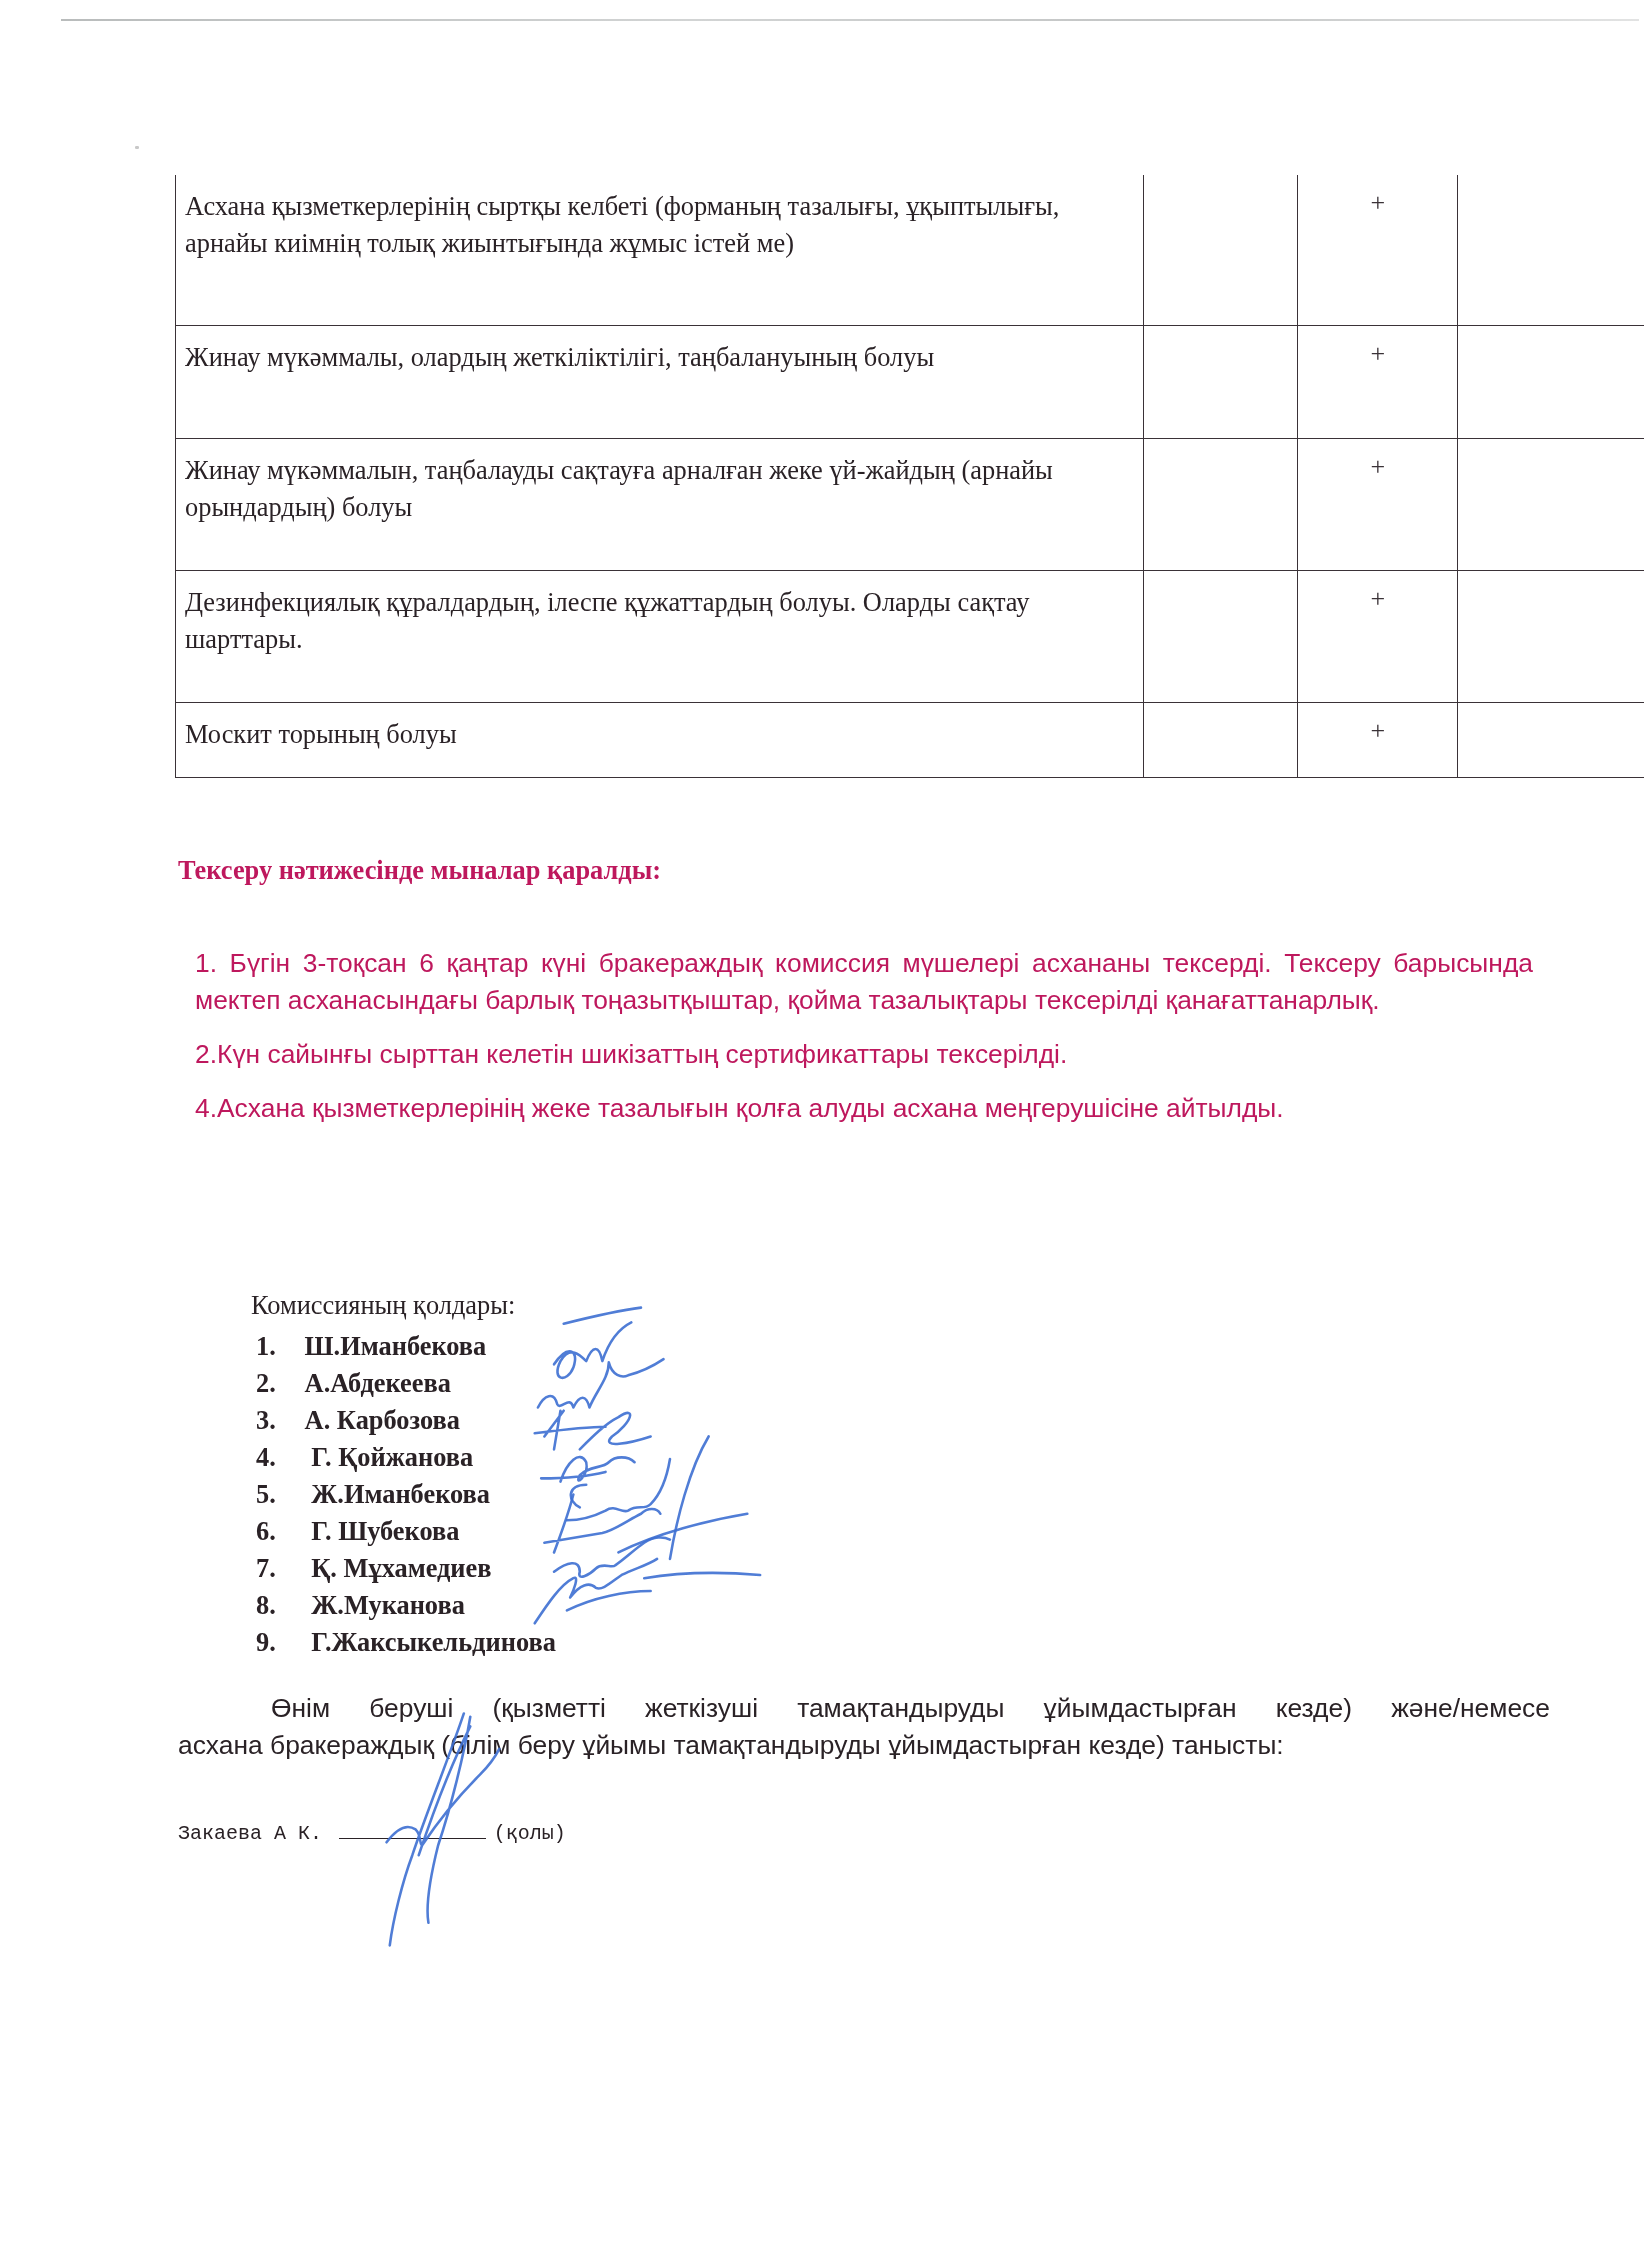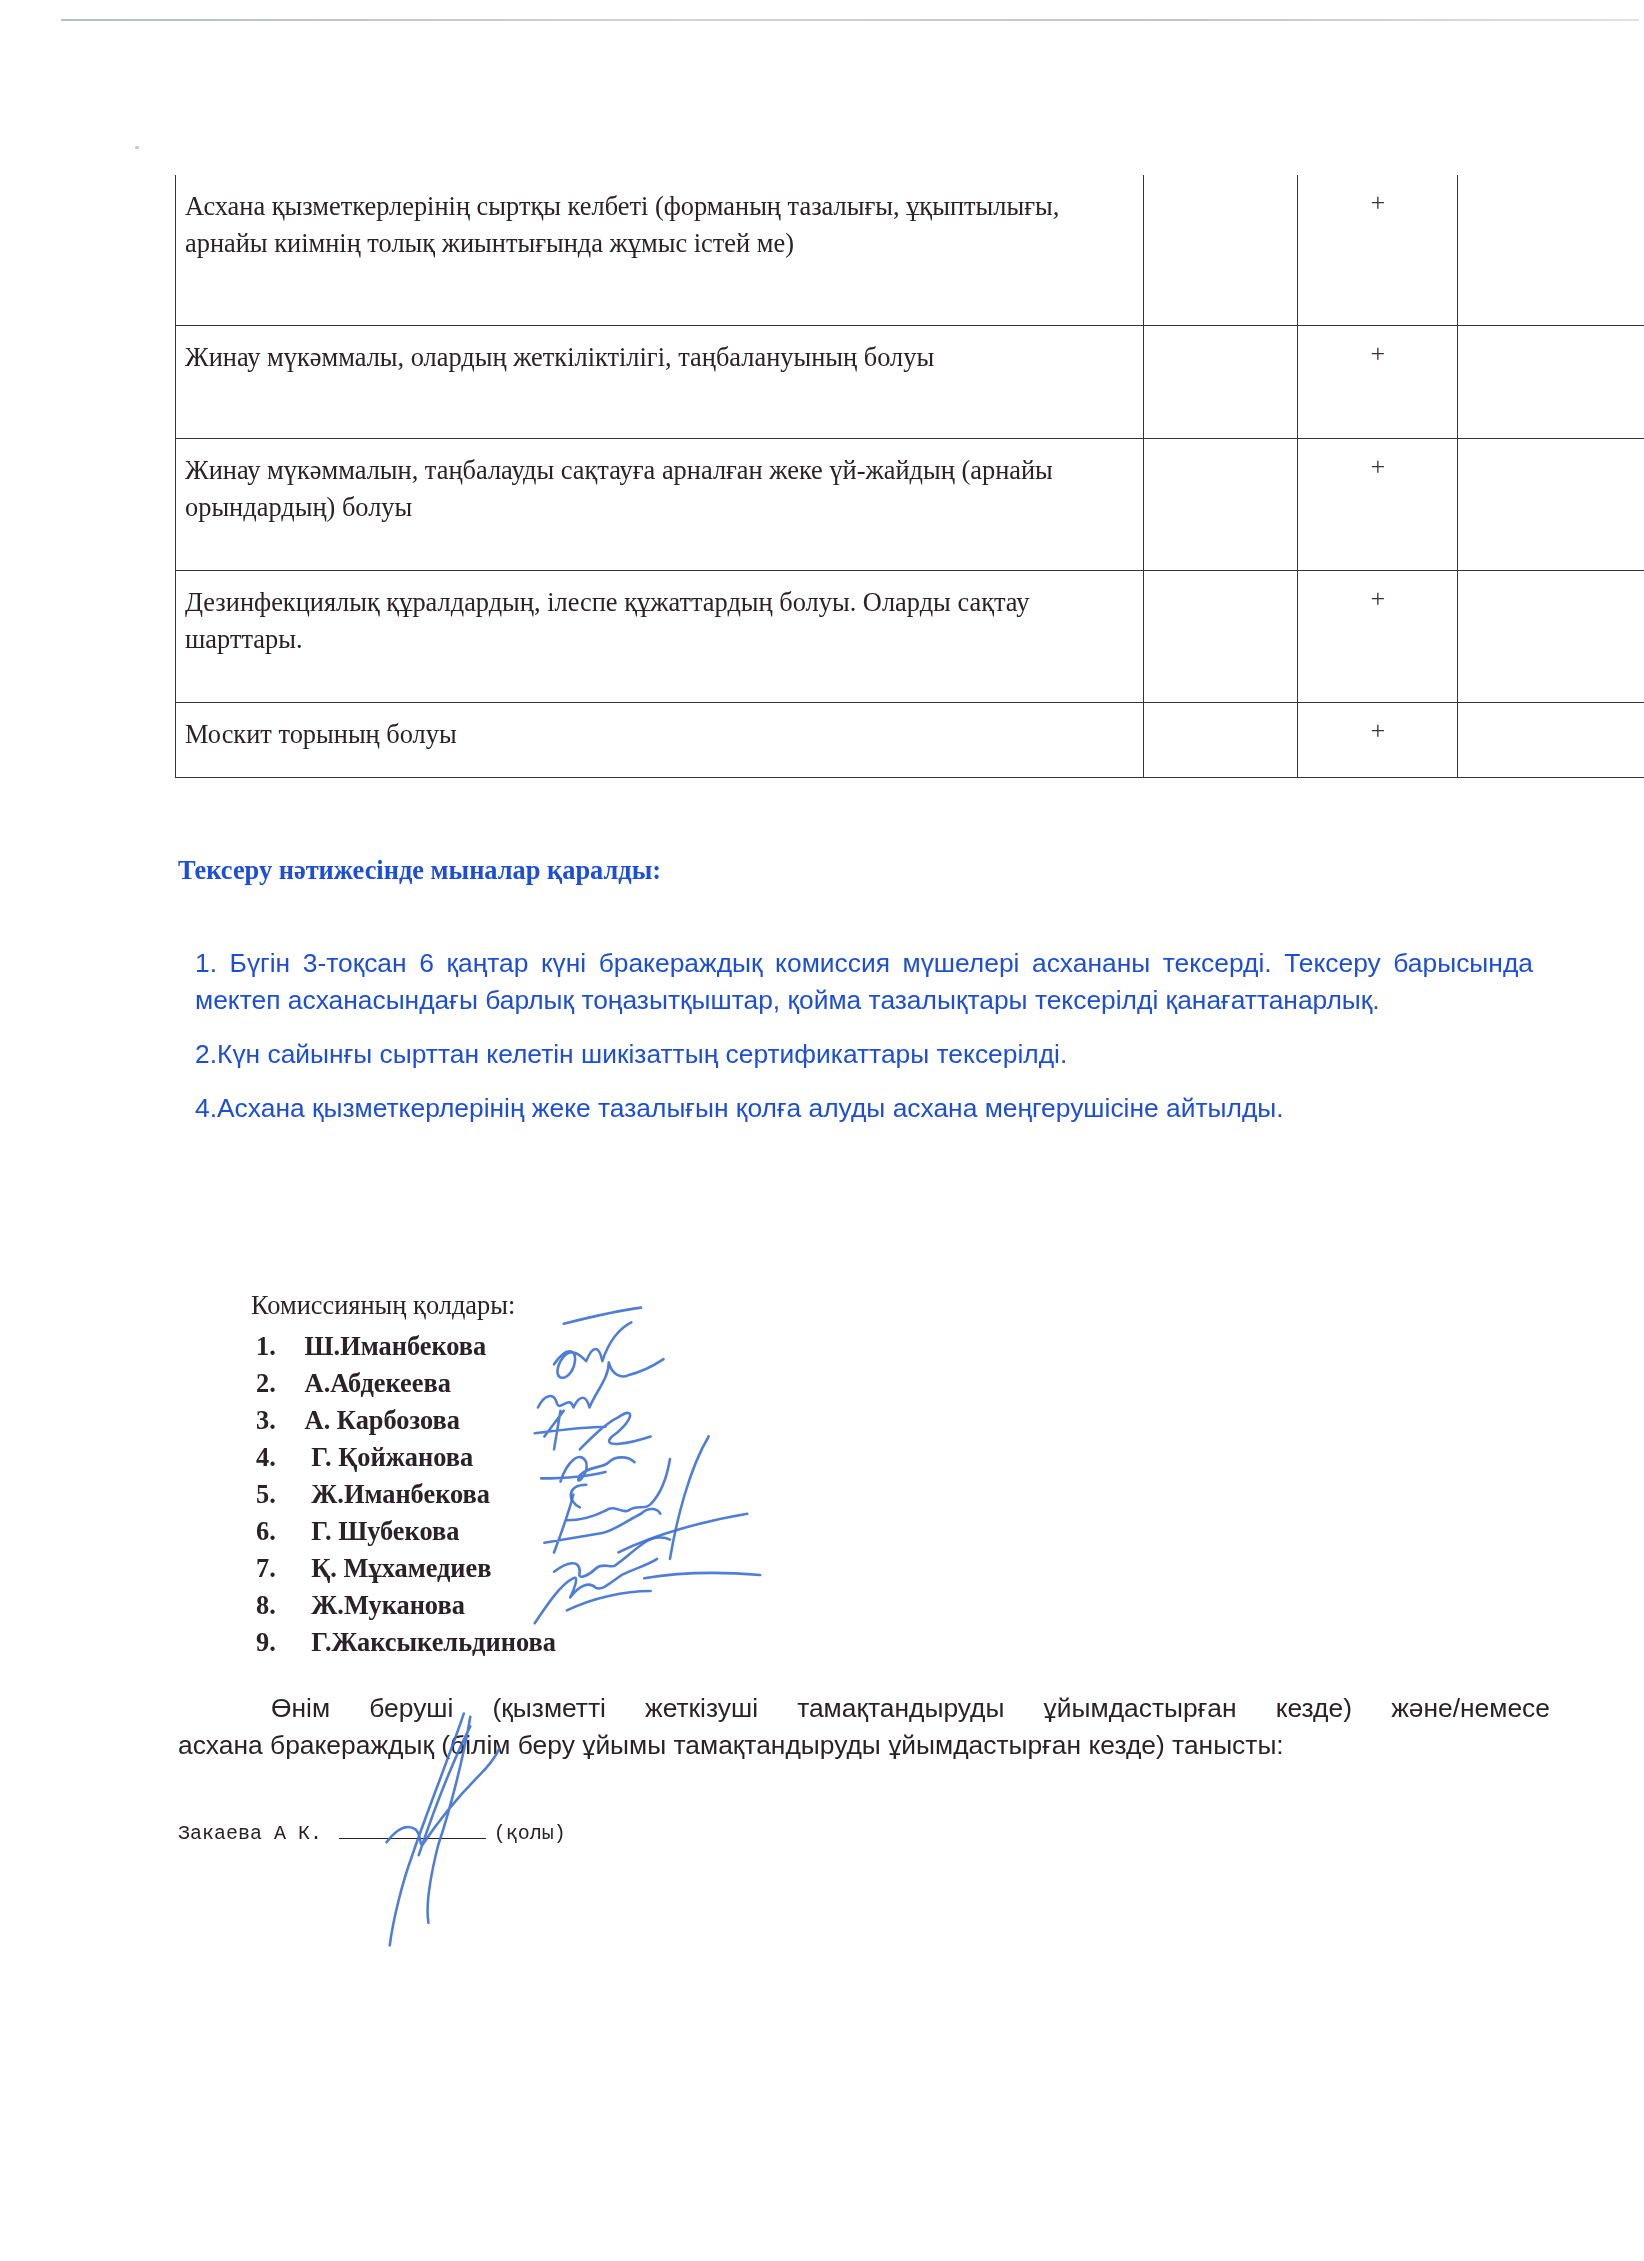--- a/index.html
+++ b/index.html
@@ -13,21 +13,21 @@
   .tbl { position: absolute; left: 175px; top: 175px; width: 1634px; border-collapse: collapse; table-layout: fixed; }
   .tbl td { border: 1.9px solid #3a3237; vertical-align: top; padding: 0; font-size: 26.4px; line-height: 37px; }
   .tbl tr:first-child td { border-top: none; }
   .tbl td.crit { padding: 13px 6.4px 0 9px; }
   .tbl td.mark { text-align: center; padding-top: 9px; font-size: 26px; color: #3a3237; }
   .tbl td.crit.bold { font-weight: bold; padding-top: 18px; }
   .c1 { width: 809px; } .c2 { width: 129px; } .c3 { width: 134px; } .c4 { width: 178px; } .c5 { width: 115px; }
   .r1 td { height: 137px; } .r2 td { height: 99px; } .r3 td { height: 118px; }
   .r4 td { height: 118px; } .r5 td { height: 61px; } .r6 td { height: 62px; }
 
-  .txt { position: absolute; font-family: "Liberation Sans", "DejaVu Sans", sans-serif; font-size: 26.4px; line-height: 37px; color: #1d4ed8; }
+  .txt { position: absolute; font-family: "Liberation Sans", "DejaVu Sans", sans-serif; font-size: 26.4px; line-height: 37px; color: #be185d; }
   .heading { left: 178px; top: 852px; font-weight: bold; font-family: "Liberation Serif", serif; font-size: 26.4px; }
   .findings { left: 178px; top: 928px; width: 1372px; }
   .findings p { margin: 17px; }
   .findings p.just { text-align: justify; text-align-last: left; }
 
   .sig-title { position: absolute; left: 251px; top: 1290px; font-weight: normal; font-size: 26.4px; }
   .sig-list { position: absolute; left: 256px; top: 1328px; margin: 0; padding: 0; list-style: none; font-weight: bold; font-size: 26.4px; line-height: 37px; }
   .sig-list li { display: flex; }
   .sig-list .num { width: 37px; display: inline-block; }
   .sig-list .nm { margin-left: 11.6px; }

